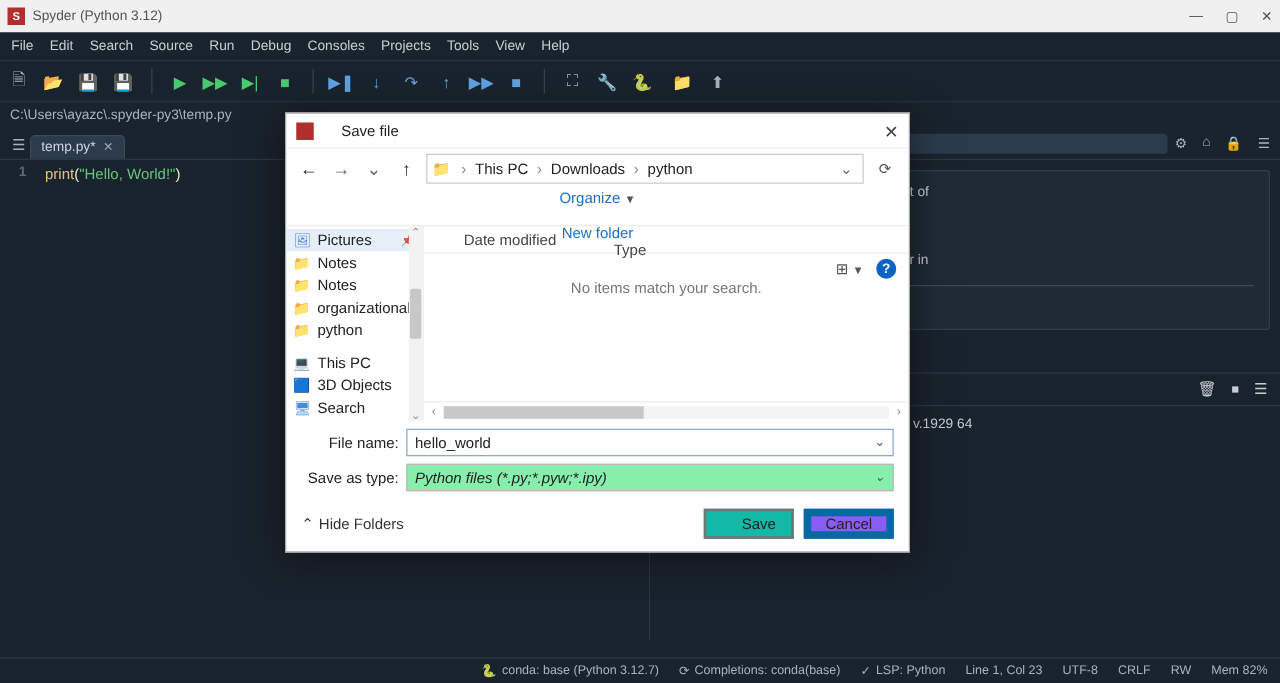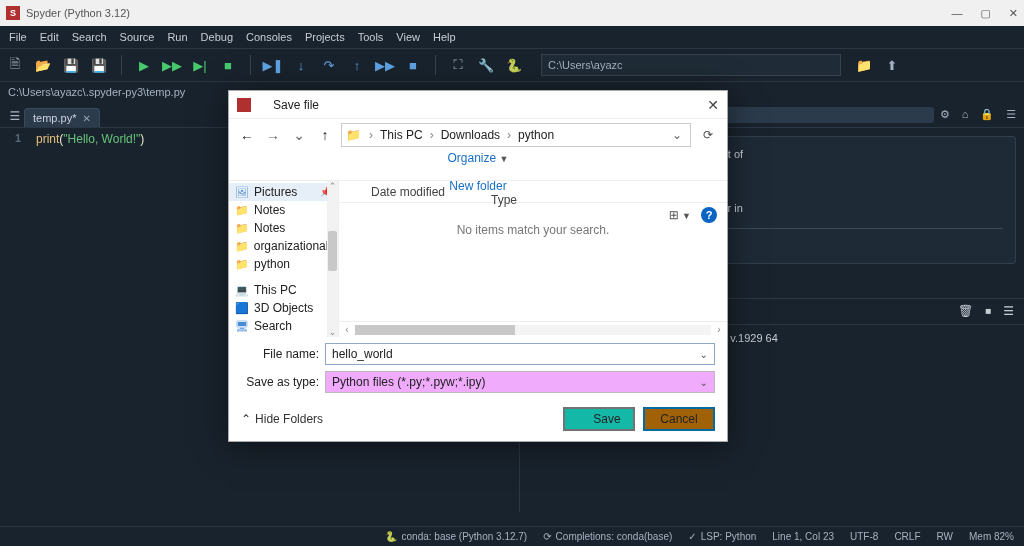--- a/index.html
+++ b/index.html
@@ -99,27 +99,27 @@
 .file-empty { flex:1; display:flex; align-items:flex-start; justify-content:center; padding-top:20px; color:#777; font-size:12px;}
 .file-hscroll { height:16px; border-top:1px solid #eee; display:flex; align-items:center;}
 .file-hscroll .chev { width:16px; text-align:center; color:#888; font-size:10px;}
 .file-hscroll .track { flex:1; height:10px; background:#f4f4f4; position:relative;}
 .file-hscroll .thumb { position:absolute; left:0; top:0; height:10px; width:160px; background:#c8c8c8;}
 
 .dlg-inputs { padding: 6px 12px 2px; }
 .form-row { display:flex; align-items:center; margin-bottom:6px; font-size:12px;}
 .form-row label { width:84px; text-align:right; padding-right:6px;}
 .form-row .field { flex:1; height:22px; border:1px solid #8ea9c9; background:#fff; padding:0 6px; display:flex; align-items:center; font-size:12px; position:relative;}
-.form-row .field.sel { background:#f0abfc; border:1px solid #bbb;}
+.form-row .field.sel { background:#86efac; border:1px solid #bbb;font-style:italic;}
 .form-row .field .drop { position:absolute; right:6px; color:#555; font-size:10px;}
 
 .dlg-buttons { display:flex; align-items:center; padding:6px 12px 10px;}
 .hide-folders { font-size:12px; color:#333; display:flex; align-items:center; gap:4px;}
 .dlg-buttons .spacer { flex:1;}
-.dlg-btn { min-width:72px; height:24px; border:2px solid #0369a1; background:#a16207; font-size:12px; display:inline-flex; align-items:center; justify-content:center; margin-left:8px;}
+.dlg-btn { min-width:72px; height:24px; border:6px solid #0369a1; background:#8b5cf6; font-size:12px; display:inline-flex; align-items:center; justify-content:center; margin-left:8px;}
 .dlg-btn.primary { border:2px solid #737373; background:#14b8a6;padding-left:16px;}
 
 </style>
 </head>
 <body>
 
 <div class="titlebar">
   <span class="icon">S</span>
   <span>Spyder (Python 3.12)</span>
   <div class="wincontrols">
@@ -157,23 +157,20 @@
   <span class="tb-icon tb-blue">▶❚</span>
   <span class="tb-icon tb-blue">↓</span>
   <span class="tb-icon tb-blue">↷</span>
   <span class="tb-icon tb-blue">↑</span>
   <span class="tb-icon tb-blue">▶▶</span>
   <span class="tb-icon tb-blue">■</span>
   <span class="tb-sep"></span>
   <span class="tb-icon">⛶</span>
   <span class="tb-icon">🔧</span>
   <span class="tb-icon tb-yellow">🐍</span>
-  <div class="path-box">
-    <span>C:\Users\ayazc</span>
-  </div>
   <span class="tb-icon" style="margin-left:4px">📁</span>
   <span class="tb-icon">⬆</span>
 </div>
 
 <div class="filepathbar">
   <span>C:\Users\ayazc\.spyder-py3\temp.py</span>
 </div>
 
 <div class="mainrow">
   <div class="editor-col">

